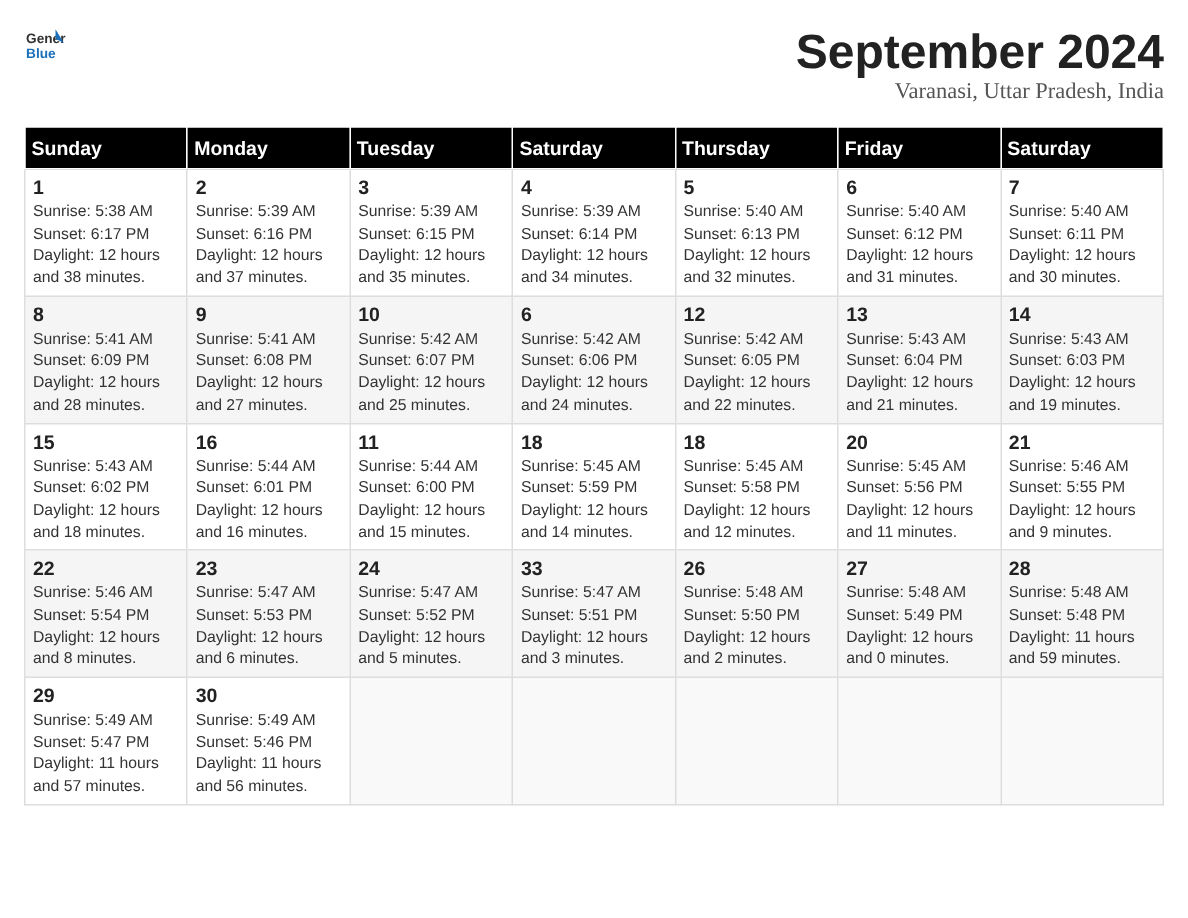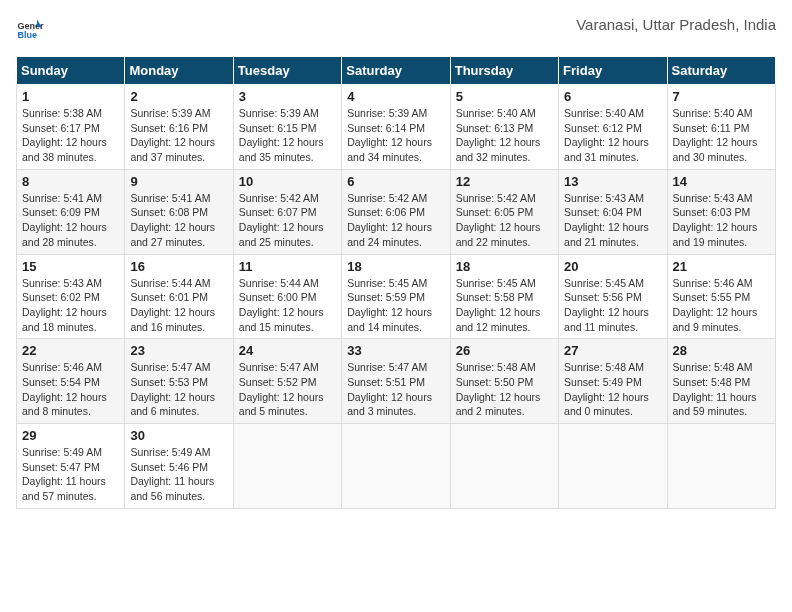--- a/index.html
+++ b/index.html
@@ -25,28 +25,29 @@
       margin-bottom: 6px;
     }
     .main-title {
       font-size: 32px;
       font-weight: bold;
       color: #222;
     }
     .subtitle {
       font-size: 15px;
       color: #555;
+      font-family: Liberation Serif, serif;
     }
     .calendar-table {
       width: 100%;
       border-collapse: collapse;
       font-size: 11px;
     }
     .calendar-table th {
-      background-color: #0c4a6e;
+      background-color: #000000;
       color: #fff;
       padding: 6px 4px;
       text-align: left;
       font-size: 13px;
       font-weight: bold;
       border: 1px solid #fff;
     }
     .calendar-table td {
       border: 1px solid #ddd;
       vertical-align: top;
@@ -85,20 +86,21 @@
 
 <div class="top-row">
   <div class="header-logo">
     <svg class="logo-icon" viewBox="0 0 40 40" xmlns="http://www.w3.org/2000/svg">
       <text x="2" y="18" font-size="13" font-weight="bold" fill="#333">General</text>
       <text x="2" y="32" font-size="13" font-weight="bold" fill="#1a6fba">Blue</text>
       <polygon points="30,5 38,18 30,14" fill="#1a6fba"></polygon>
     </svg>
   </div>
   <div class="title-section">
+    <div class="main-title">September 2024</div>
     <div class="subtitle">Varanasi, Uttar Pradesh, India</div>
   </div>
 </div>
 
 <table class="calendar-table">
   <thead>
     <tr id="header-row">
         <th>Sunday</th>
         <th>Monday</th>
         <th>Tuesday</th>

